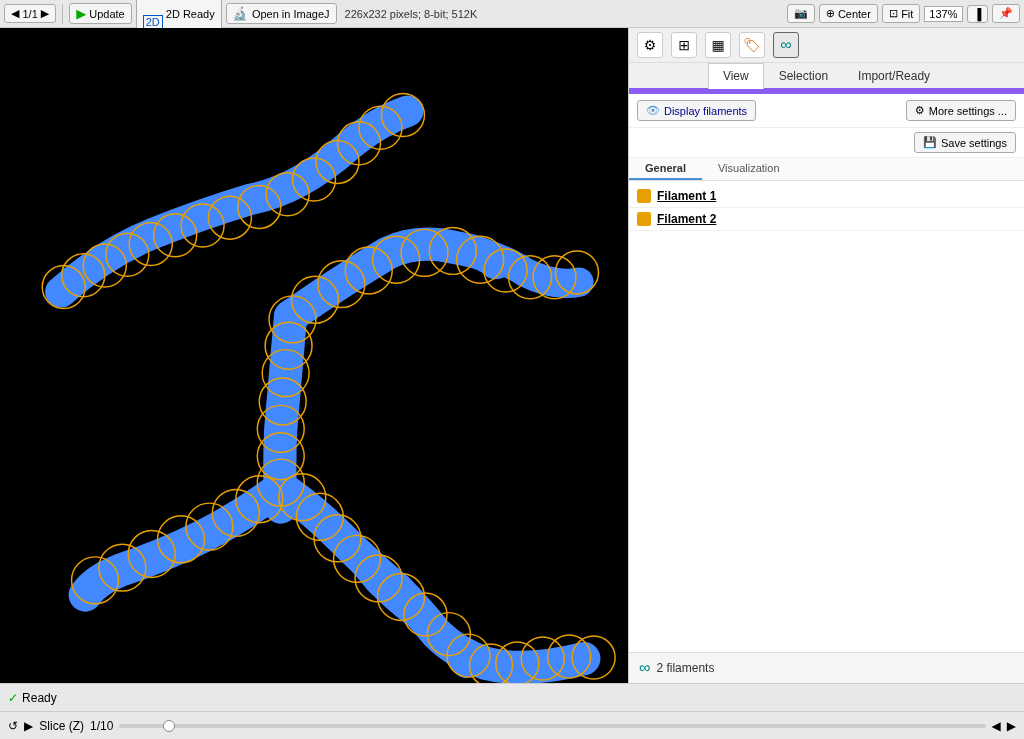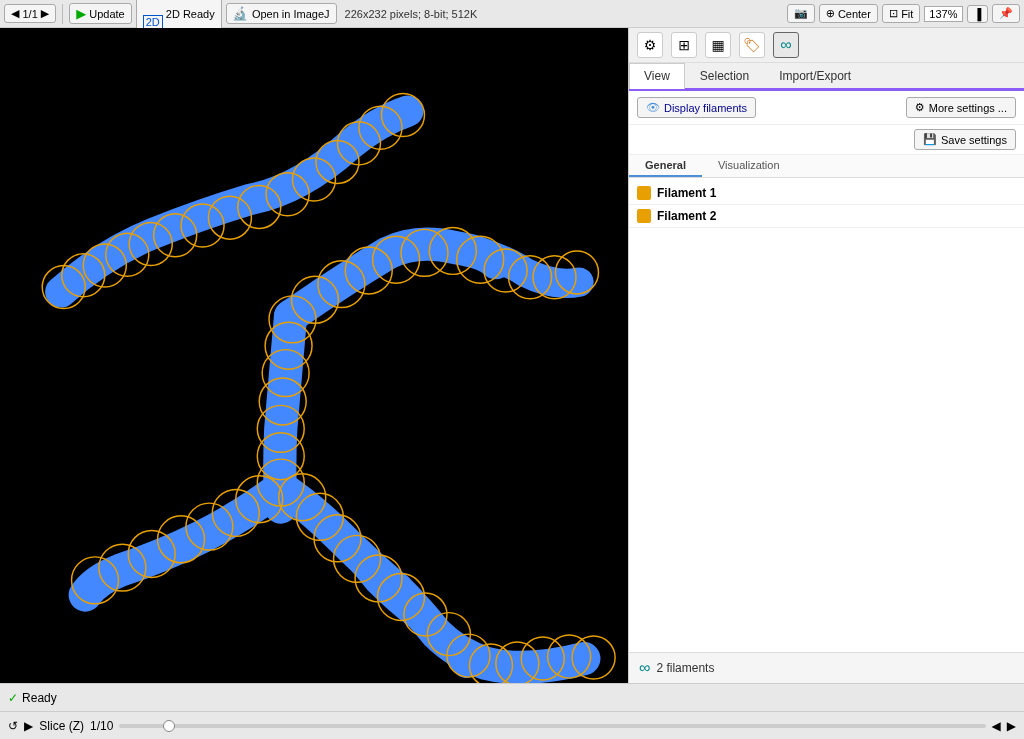--- a/index.html
+++ b/index.html
@@ -36,21 +36,21 @@
     .panel-icons {
       display: flex; align-items: center; padding: 4px 8px; gap: 8px;
       border-bottom: 1px solid #ddd; background: #f0f0f0;
     }
     .panel-icon-btn {
       width: 26px; height: 26px; display: flex; align-items: center; justify-content: center;
       border: 1px solid #ccc; border-radius: 3px; background: white; cursor: pointer; font-size: 14px;
     }
     .panel-icon-btn.active { border-color: #666; background: #e8e8e8; }
     .panel-tabs {
-      display: flex; border-bottom: 3px solid #8b5cf6; background: #f0f0f0;
+      display: flex; border-bottom: 6px solid #8b5cf6; background: #f0f0f0; justify-content: center;
     }
     .panel-tab {
       padding: 5px 14px; cursor: pointer; border: 1px solid transparent;
       border-bottom: none; font-size: 12px; color: #333;
     }
     .panel-tab.active {
       background: white; border-color: #ccc #ccc white; margin-bottom: -1px;
     }
 
     .panel-body { flex: 1; background: white; overflow-y: auto; }
@@ -68,21 +68,21 @@
 
     .sub-tabs {
       display: flex; border-bottom: 1px solid #ddd; background: #fafafa;
     }
     .sub-tab {
       padding: 4px 16px; cursor: pointer; font-size: 11px; color: #555;
       border-bottom: 2px solid transparent;
     }
     .sub-tab.active { border-bottom-color: #4a90d9; color: #333; font-weight: bold; }
 
-    .filament-list { padding: 4px 0; }
+    .filament-list { padding: 4px 0; text-decoration: underline; }
     .filament-item {
       padding: 4px 8px; cursor: pointer; border-bottom: 1px solid #f0f0f0;
     }
     .filament-header { display: flex; align-items: center; gap: 6px; font-weight: bold; font-size: 12px; }
     .filament-color { width: 14px; height: 14px; border-radius: 2px; }
     .filament-detail { font-size: 11px; color: #555; padding-left: 20px; margin-top: 1px; }
 
     .panel-footer {
       border-top: 1px solid #ddd; padding: 6px 10px; background: #f5f5f5;
       display: flex; align-items: center; gap: 6px; font-size: 12px; color: #333;
@@ -262,21 +262,21 @@
     </div>
 
     <div class="panel-tabs">
       <div class="panel-tab active">
         <span>View</span>
       </div>
       <div class="panel-tab">
         <span>Selection</span>
       </div>
       <div class="panel-tab">
-        <span>Import/Export</span>
+        <span>Import/Ready</span>
       </div>
     </div>
 
     <div class="panel-body">
 
       <div class="panel-actions">
         <div class="action-btn primary">
           <span style="color:#4a90d9;">👁</span>
           <span>Display filaments</span>
         </div>

